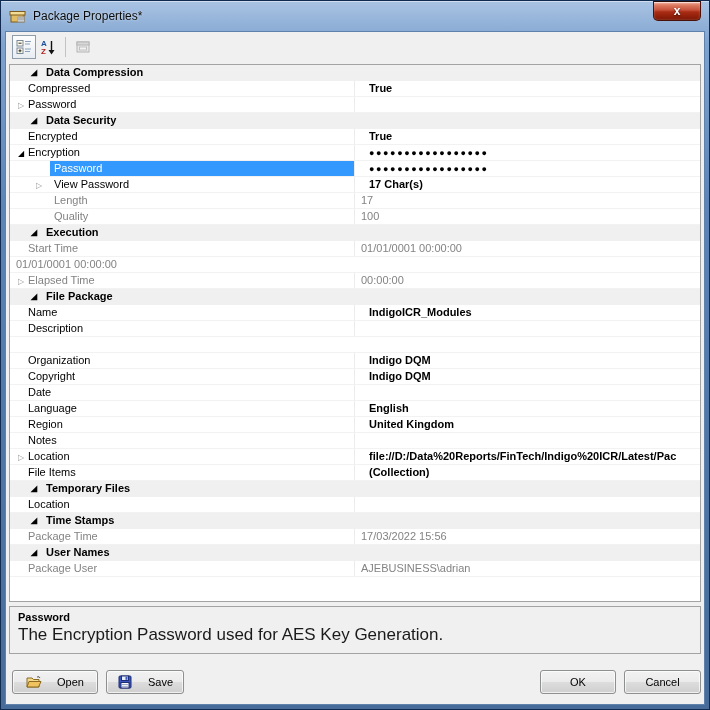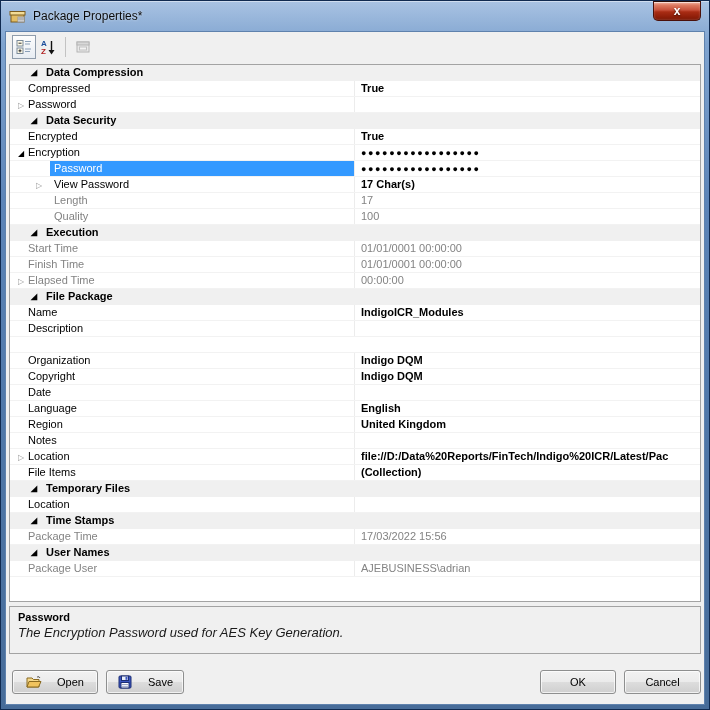--- a/index.html
+++ b/index.html
@@ -45,29 +45,29 @@
   .cell-name{width:345px;flex:0 0 345px;position:relative;border-right:1px solid #ececec;overflow:hidden;white-space:nowrap;}
   .cell-value{flex:1;padding-left:6px;overflow:hidden;white-space:nowrap;color:#000;}
   .name-label{display:block;padding-left:18px;color:#000;}
   .lvl1 .name-label{padding-left:44px;}
   .expander{position:absolute;top:2.5px;font-size:8px;color:#9a9a9a;line-height:11px;}
   .exp-l0{left:8px;} .exp-l1{left:26px;}
   .expander.open{color:#000;}
   .row.readonly .name-label,.row.readonly .cell-value{color:#838383;}
   .row.selected .cell-name{background:linear-gradient(90deg,#ffffff 40px,#3399ff 40px);}
   .row.selected .name-label{color:#fff;}
-  .val-bold{font-weight:bold;}
+  .val-bold{font-weight:bold;margin-left:8px;}
   .val-pw{font-weight:bold;font-size:9px;letter-spacing:1.6px;line-height:16px;}
   
   .descpane{
     position:absolute;left:3px;right:3px;top:574px;height:48px;
     background:#f0f0f0;border:1px solid #a3a3a3;padding:4px 8px;
   }
   .desc-title{font-size:11px;font-weight:bold;color:#000;}
-  .desc-text{font-size:13px;color:#1a1a1a;margin-top:2px;font-style:italic;}
+  .desc-text{font-size:17px;color:#1a1a1a;margin-top:2px;}
   
   .footer{position:absolute;left:0;right:0;bottom:0;height:46px;}
   .btn{
     position:absolute;height:24px;font-size:11px;color:#000;
     border:1px solid #8e8f8f;border-radius:3px;
     background:linear-gradient(180deg,#f2f2f2 0%,#ebebeb 49%,#dddddd 50%,#cfcfcf 100%);
     box-shadow:inset 0 0 0 1px rgba(255,255,255,.7);
     display:flex;align-items:center;justify-content:center;gap:15px;cursor:pointer;
   }
   .btn-open{left:6px;top:12px;width:86px;}
@@ -189,23 +189,20 @@
         <div class="row cat">
           <span class="cat-label">Execution<span class="cat-arrow">◢</span></span>
         </div>
         <div class="row readonly">
           <div class="cell-name">
             <span class="name-label">Start Time</span>
           </div>
           <div class="cell-value">01/01/0001 00:00:00</div>
         </div>
         <div class="row readonly">
-          <div class="cell-name">
-            <span class="name-label">Finish Time</span>
-          </div>
           <div class="cell-value">01/01/0001 00:00:00</div>
         </div>
         <div class="row readonly">
           <div class="cell-name">
             <span class="expander exp-l0">▷</span>
             <span class="name-label">Elapsed Time</span>
           </div>
           <div class="cell-value">00:00:00</div>
         </div>
         <div class="row cat">

